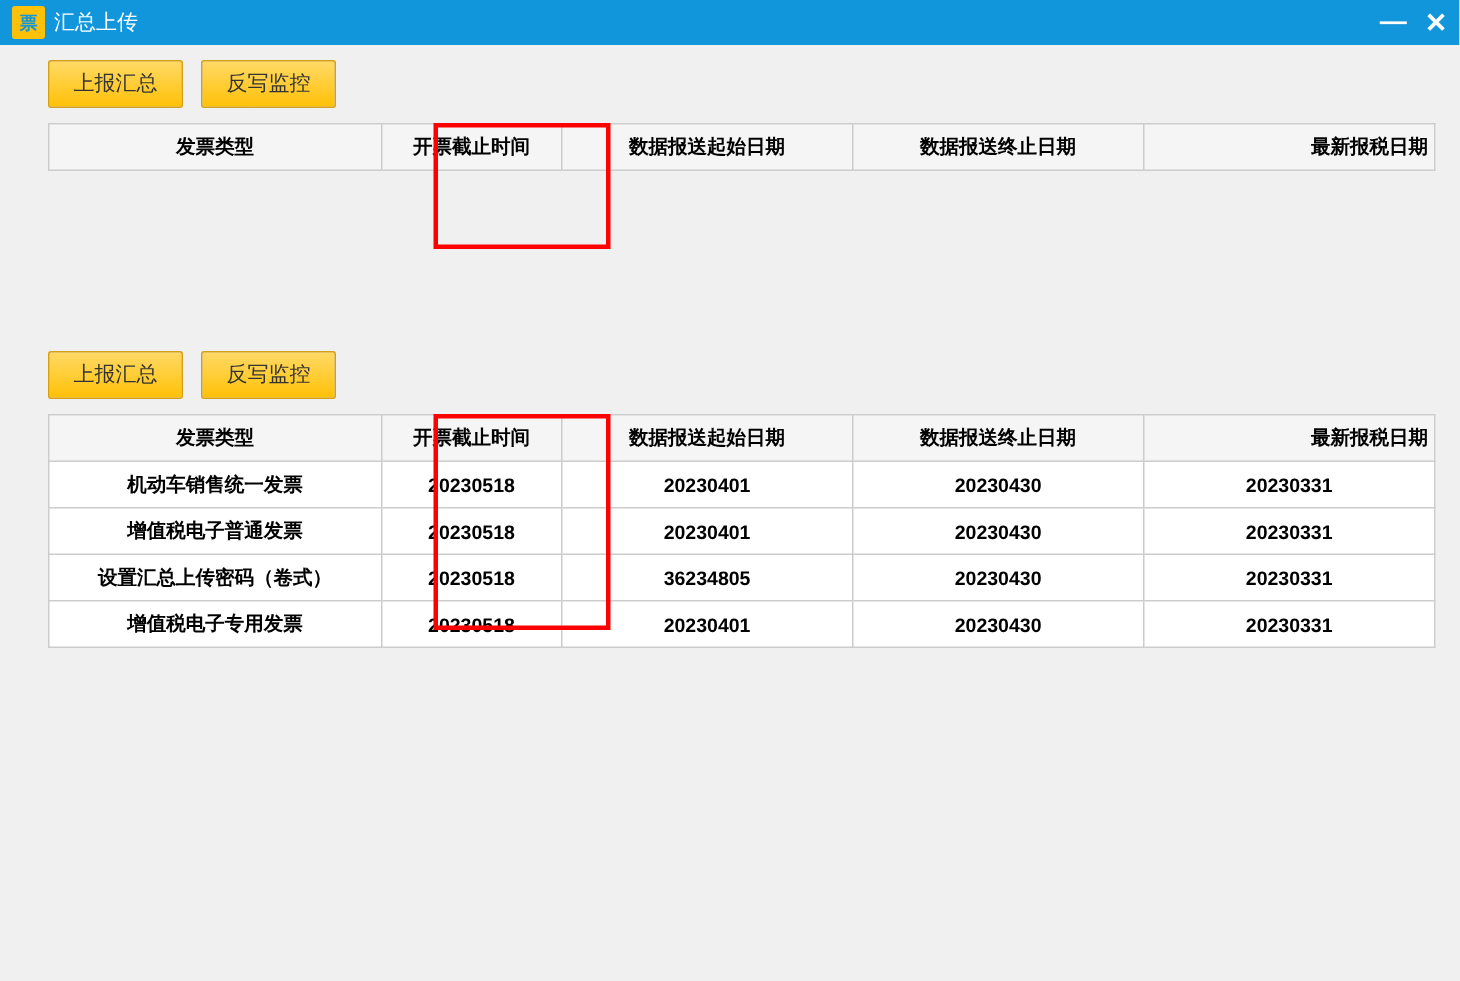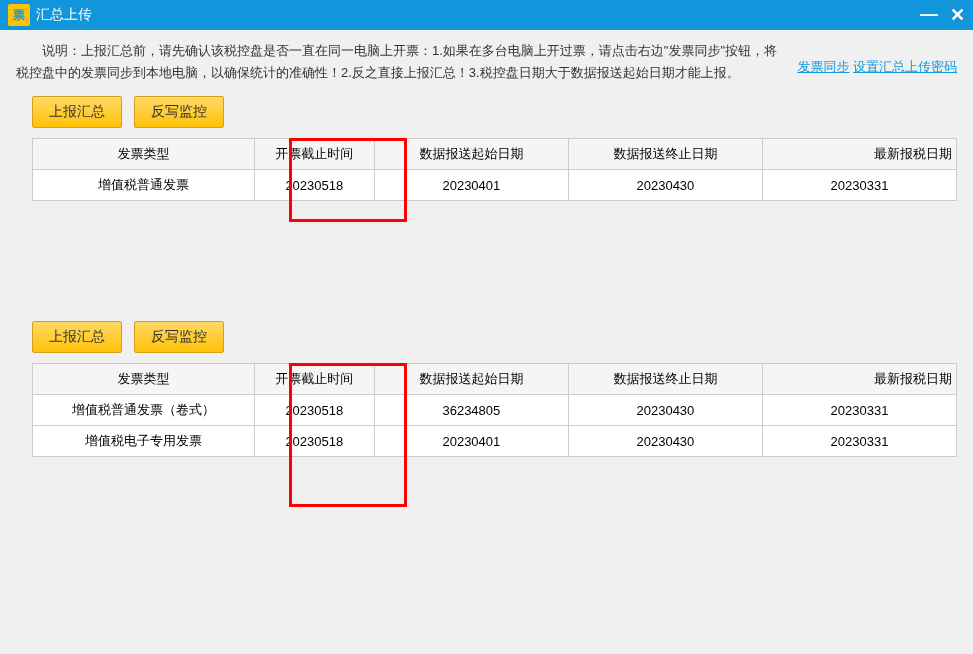--- a/index.html
+++ b/index.html
@@ -96,21 +96,21 @@
       width: 100%;
       border-collapse: collapse;
       background: white;
       margin-bottom: 80px;
     }
     th, td {
       border: 1px solid #ccc;
       padding: 6px 4px;
       text-align: center;
       font-size: 13px;
-      font-weight: normal;
+      font-weight: bold;
     }
     th {
       background: #f5f5f5;
     }
     .col-type { width: 24%; }
     .col-deadline { width: 13%; }
     .col-start { width: 21%; margin-left: 12px; }
     .col-end { width: 21%; }
     .col-latest { width: 21%; text-align: right; }
     .highlight-box {
@@ -138,52 +138,38 @@
     <span class="title-text">汇总上传</span>
   </div>
   <div class="title-right">
     <span>—</span>
     <span>✕</span>
   </div>
 </div>
 
 <div class="content">
 
-  <div class="description">
-    <div class="description-text">说明：上报汇总前，请先确认该税控盘是否一直在同一电脑上开票：1.如果在多台电脑上开过票，请点击右边"发票同步"按钮，将税控盘中的发票同步到本地电脑，以确保统计的准确性！2.反之直接上报汇总！3.税控盘日期大于数据报送起始日期才能上报。</div>
-    <div class="description-links">
-      <a>发票同步</a>
-      <a>设置汇总上传密码</a>
-    </div>
-  </div>
 
   <div class="section">
     <div class="button-row">
       <button class="btn">上报汇总</button>
       <button class="btn">反写监控</button>
     </div>
     <div class="table-wrap">
       <table>
         <thead>
           <tr>
             <th class="col-type">发票类型</th>
             <th class="col-deadline">开票截止时间</th>
             <th class="col-start">数据报送起始日期</th>
             <th class="col-end">数据报送终止日期</th>
             <th class="col-latest">最新报税日期</th>
           </tr>
         </thead>
         <tbody>
-          <tr>
-            <td>增值税普通发票</td>
-            <td>20230518</td>
-            <td>20230401</td>
-            <td>20230430</td>
-            <td>20230331</td>
-          </tr>
         </tbody>
       </table>
       <div class="highlight-box" style="top:0; left:257px; width:118px; height:84px;"></div>
     </div>
   </div>
 
   <div class="section section-2">
     <div class="button-row">
       <button class="btn">上报汇总</button>
       <button class="btn">反写监控</button>
@@ -194,21 +180,35 @@
           <tr>
             <th class="col-type">发票类型</th>
             <th class="col-deadline">开票截止时间</th>
             <th class="col-start">数据报送起始日期</th>
             <th class="col-end">数据报送终止日期</th>
             <th class="col-latest">最新报税日期</th>
           </tr>
         </thead>
         <tbody>
           <tr>
-            <td>增值税普通发票（卷式）</td>
+            <td>机动车销售统一发票</td>
+            <td>20230518</td>
+            <td>20230401</td>
+            <td>20230430</td>
+            <td>20230331</td>
+          </tr>
+          <tr>
+            <td>增值税电子普通发票</td>
+            <td>20230518</td>
+            <td>20230401</td>
+            <td>20230430</td>
+            <td>20230331</td>
+          </tr>
+          <tr>
+            <td>设置汇总上传密码（卷式）</td>
             <td>20230518</td>
             <td>36234805</td>
             <td>20230430</td>
             <td>20230331</td>
           </tr>
           <tr>
             <td>增值税电子专用发票</td>
             <td>20230518</td>
             <td>20230401</td>
             <td>20230430</td>

